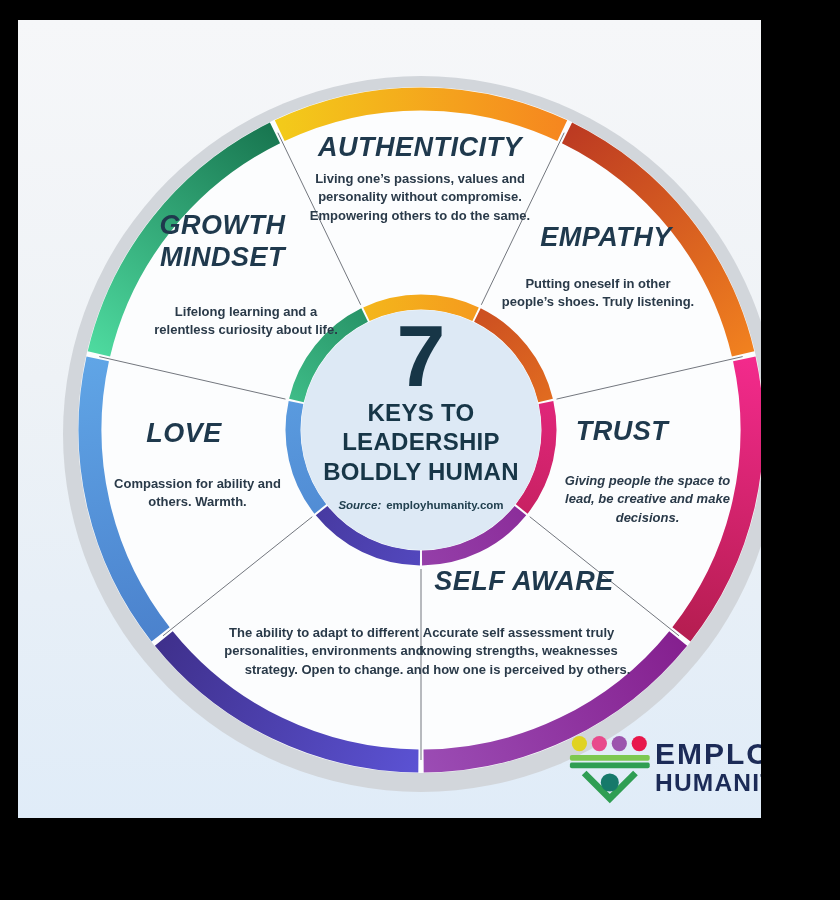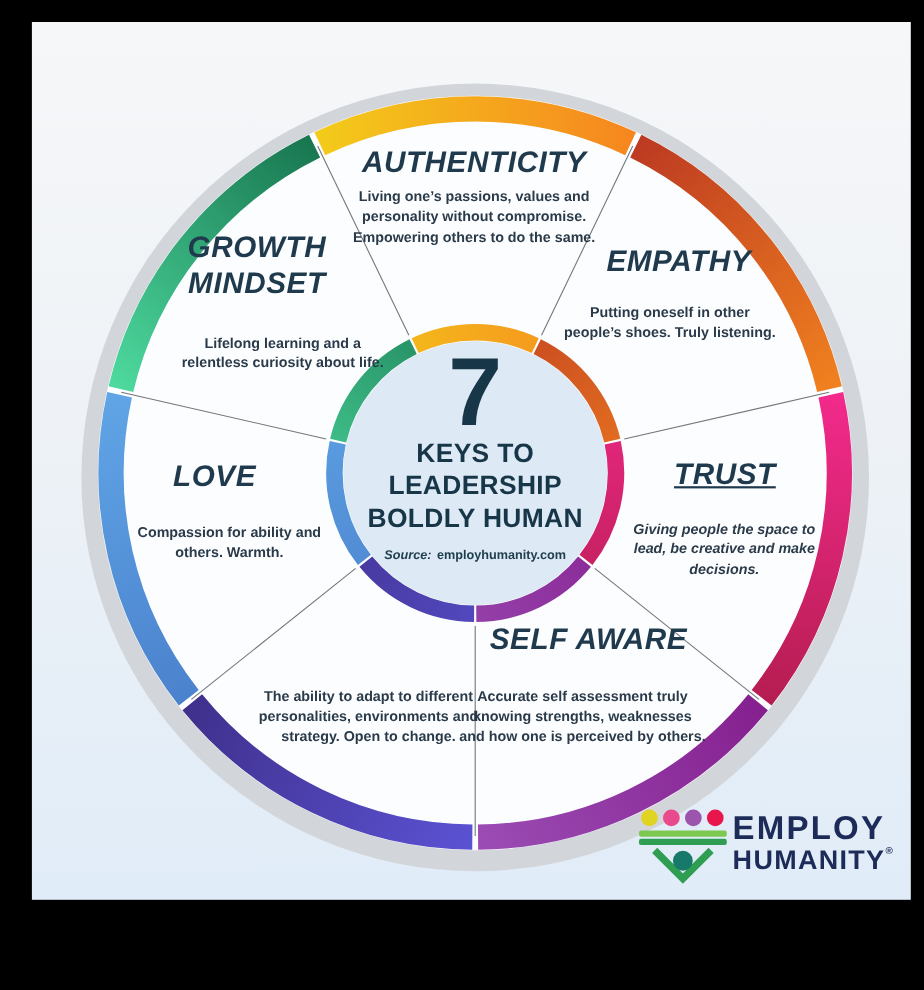--- a/index.html
+++ b/index.html
@@ -1,24 +1,23 @@
 <!DOCTYPE html>
 <html><head>
 <meta charset="utf-8">
 <style>
   html,body{margin:0;padding:0;}
   body{
     width:840px;height:900px;position:relative;background:#000;
     font-family:"Liberation Sans", sans-serif;overflow:hidden;
   }
   .canvas{
-    position:absolute;left:18px;top:20px;width:799px;height:798px;
+    position:absolute;left:18px;top:20px;width:743px;height:798px;
     background:linear-gradient(180deg,#f6f7f9 0%,#eef2f6 45%,#e0ecf8 100%);
     overflow:hidden;
-    margin-left:11px;
   }
   #wheel-svg{position:absolute;left:0;top:0;}
   .seg-label{
     position:absolute;text-align:center;font-style:italic;font-weight:bold;
     font-size:27px;color:#1f394d;letter-spacing:.5px;line-height:1.18;
   }
   .seg-desc{
     position:absolute;text-align:center;font-weight:bold;
     font-size:13px;color:#2a3a49;line-height:1.42;
   }
@@ -98,21 +97,21 @@
       <line x1="267.5" y1="379.1" x2="81.3" y2="336.6" stroke="#73777e" stroke-width="1"></line>
       <circle cx="403" cy="410" r="120" fill="#dde9f5"></circle>
     </svg>
 
   <div class="seg-label" style="left:247px;top:112px;width:310px;">AUTHENTICITY</div>
   <div class="seg-desc" style="left:277px;top:150px;width:250px;">Living one’s passions, values and personality without compromise. Empowering others to do the same.</div>
 
   <div class="seg-label" style="left:478px;top:202px;width:220px;">EMPATHY</div>
   <div class="seg-desc" style="left:480px;top:255px;width:200px;">Putting oneself in other people’s shoes. Truly listening.</div>
 
-  <div class="seg-label" style="left:545px;top:396px;width:170px;text-decoration:underline;">TRUST</div>
+  <div class="seg-label" style="left:519px;top:396px;width:170px;">TRUST</div>
   <div class="seg-desc" style="left:532px;top:452px;width:195px;font-style:italic;">Giving people the space to lead, be creative and make decisions.</div>
 
   <div class="seg-label" style="left:400px;top:546px;width:212px;">SELF AWARE</div>
   <div class="seg-desc" style="left:388px;top:604px;width:225px;">Accurate self assessment truly knowing strengths, weaknesses and how one is perceived by others.</div>
 
   <div class="seg-desc" style="left:202px;top:604px;width:208px;">The ability to adapt to different personalities, environments and strategy. Open to change.</div>
 
   <div class="seg-label" style="left:81px;top:398px;width:170px;">LOVE</div>
   <div class="seg-desc" style="left:77px;top:455px;width:205px;">Compassion for ability and others. Warmth.</div>
 

